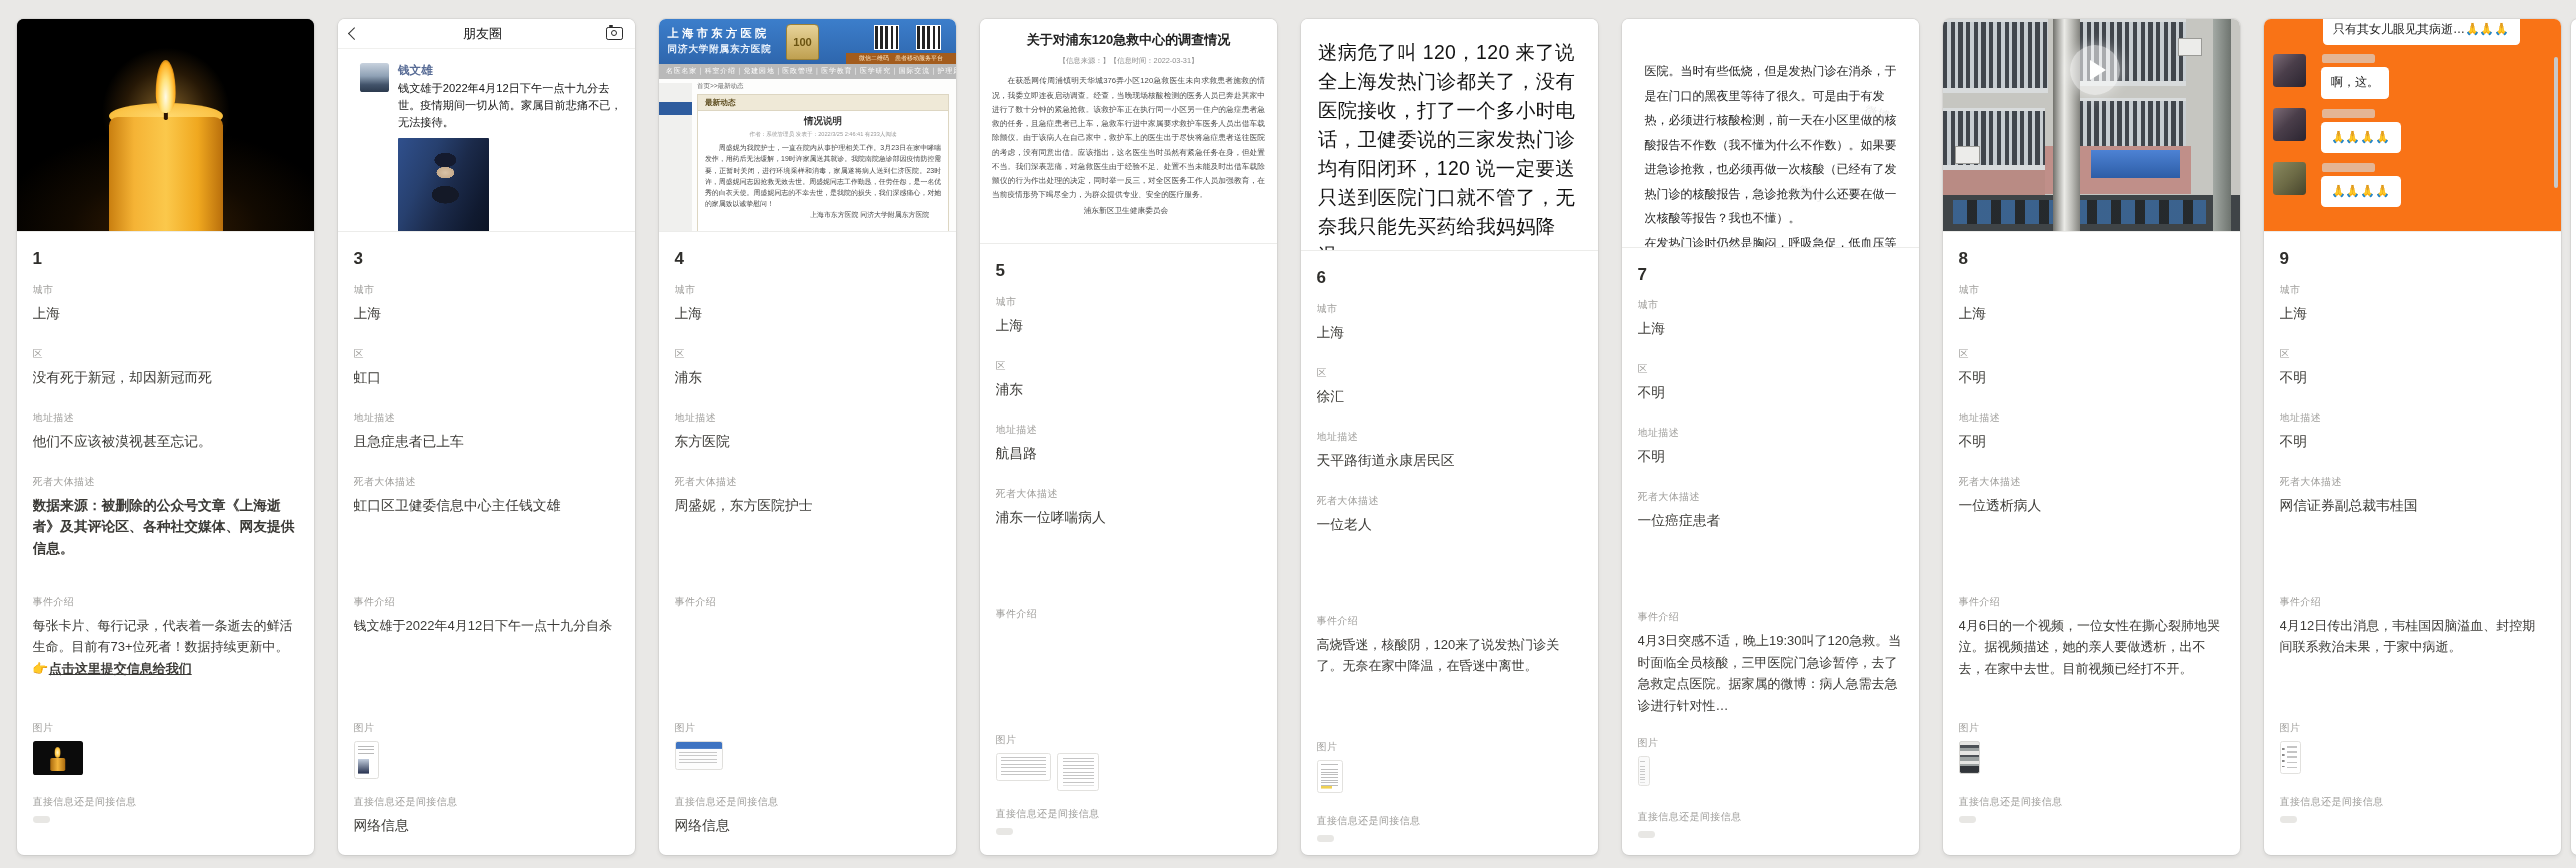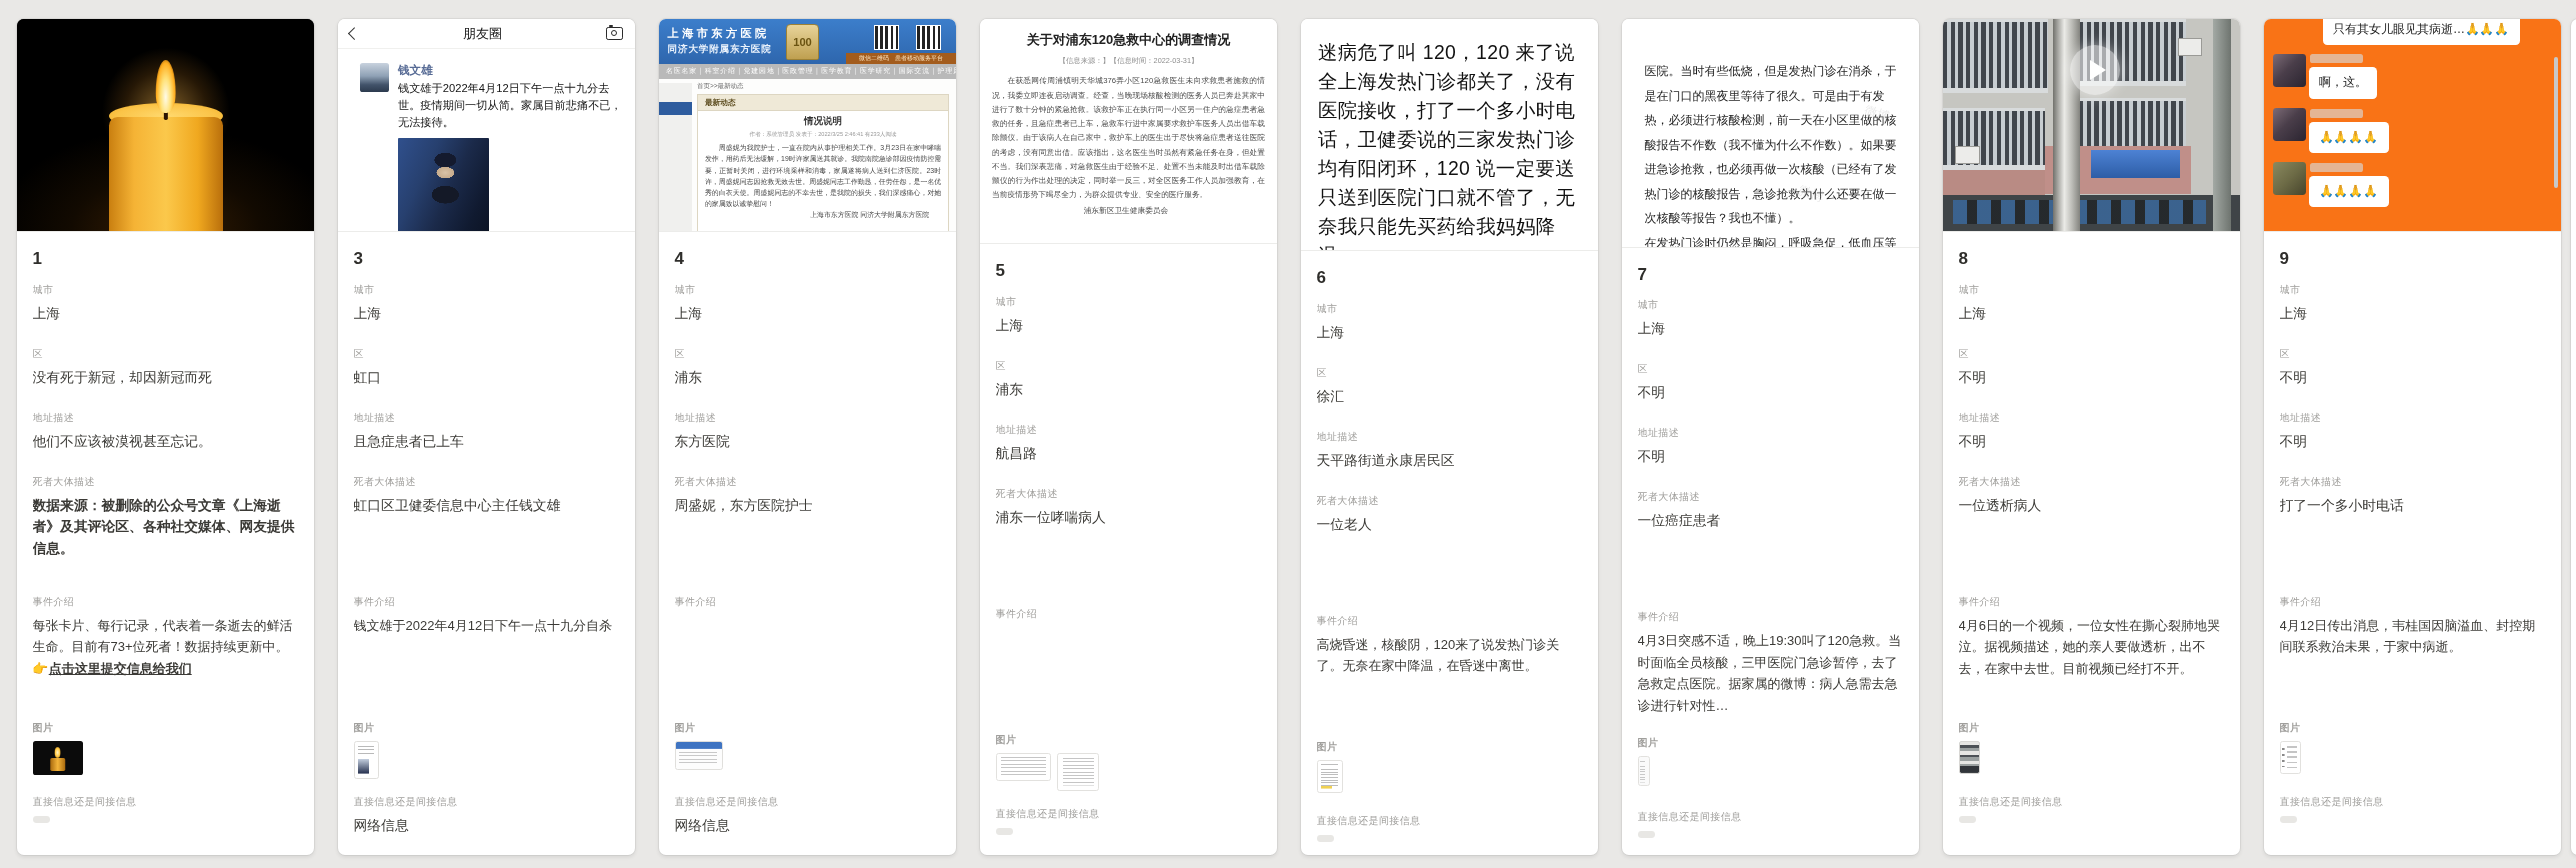--- a/index.html
+++ b/index.html
@@ -11,21 +11,21 @@
   .c4{left:1301px}.c5{left:1622px}.c6{left:1943px}.c7{left:2264px}
   .card-partial{left:2571px;width:34px;}
 
   .cover{height:212px;position:relative;overflow:hidden;border-bottom:0.9px solid #ececea;background:#fff;}
   .cbody{padding:12px 15.5px 0 15.5px;}
   .num{font-size:17px;font-weight:600;color:#2f2e2b;margin:5.2px 0 13.8px 0;}
   .field{overflow:hidden;}
   .f-city,.f-district,.f-address{height:64px;}
   .f-dead{height:120px;}
   .f-event{height:126px;}
-  .f-image{height:74px;font-weight:bold;}
+  .f-image{height:74px;}
   .f-info{height:55px;}
   .lbl{font-size:10px;color:#a09f9c;margin-bottom:6px;letter-spacing:0.4px;}
   .val{font-size:13.8px;color:#3b3a36;line-height:21.5px;}
   .val.ev{font-size:13px;}
   .bold{font-weight:700;}
   .ptr{font-size:13px;}
   .submit-link{font-weight:700;text-decoration:underline;color:#3b3a36;cursor:pointer;}
   .pill{width:17px;height:6.9px;border-radius:3.4px;background:#e8e7e4;margin-top:6.9px;}
   .thumbrow{display:flex;gap:6.9px;align-items:flex-start;}
 
@@ -128,21 +128,21 @@
   .play{position:absolute;left:127px;top:26px;width:50px;height:50px;border-radius:50%;
     background:rgba(255,255,255,.55);box-shadow:0 0 13.8px rgba(255,255,255,.55);}
   .play::after{content:"";position:absolute;left:20px;top:14.6px;border-left:16.3px solid #fff;
     border-top:10.3px solid transparent;border-bottom:10.3px solid transparent;}
 
   
   .hd-chat{background:#f97316;padding:0 8.6px;}
   .bubble{display:inline-block;background:#fff;border-radius:4.3px;padding:6.9px 10.3px;font-size:12px;color:#1a1a1a;
     max-width:194px;line-height:1.45;}
   .bubble-cont{margin:-5.2px 0 8.6px 50px;}
-  .crow{display:flex;gap:3px;margin-bottom:9.5px;}
+  .crow{display:flex;gap:15px;margin-bottom:9.5px;}
   .cavatar{flex:0 0 auto;width:33px;height:33px;border-radius:3.4px;}
   .cav1,.cav2{background:linear-gradient(135deg,#7d6c77 0%,#4a3e4a 45%,#2a2430 100%);}
   .cav3{background:linear-gradient(135deg,#8a8a60 0%,#6d6b46 50%,#46442c 100%);}
   .cname{width:53px;height:8.6px;border-radius:2.6px;background:#d9d9d9;opacity:.65;margin:0.9px 0 4.3px 1.7px;}
   .cscroll{position:absolute;right:2.6px;top:38px;width:4.3px;height:131px;border-radius:2.6px;background:#c9c9c9;}
 
   
   .thumb{border-radius:2.6px;position:relative;}
   .t1{width:50px;height:34px;background:#0b0b0b;}
   .t1::before{content:"";position:absolute;left:50%;bottom:4.3px;transform:translateX(-50%);width:15.5px;height:13px;
@@ -535,21 +535,21 @@
       <div class="field f-district">
           <div class="lbl">区</div>
         <div class="val">不明</div>
         </div>
       <div class="field f-address">
           <div class="lbl">地址描述</div>
         <div class="val">不明</div>
         </div>
       <div class="field f-dead">
           <div class="lbl">死者大体描述</div>
-        <div class="val">打了一个多小时电话</div>
+        <div class="val">网信证券副总裁韦桂国</div>
         </div>
       <div class="field f-event">
           <div class="lbl">事件介绍</div>
         <div class="val ev">4月12日传出消息，韦桂国因脑溢血、封控期间联系救治未果，于家中病逝。</div>
         </div>
       <div class="field f-image">
           <div class="lbl">图片</div>
         <div class="thumbrow">
             <div class="thumb t9"></div>
           </div>

